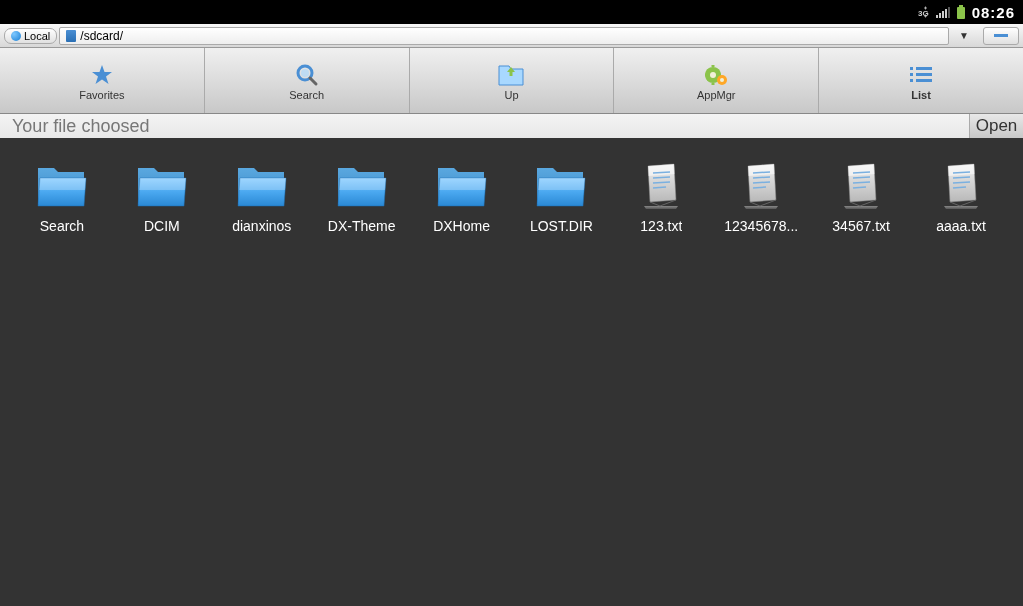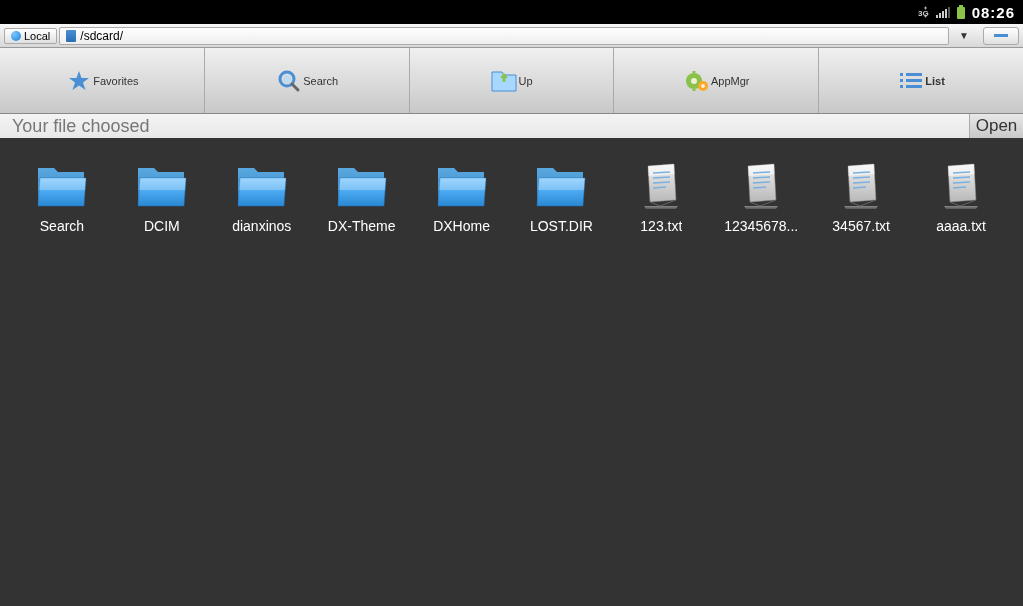--- a/index.html
+++ b/index.html
@@ -36,21 +36,21 @@
       background: linear-gradient(to bottom, #f8f8f8, #d8d8d8);
       border-bottom: 1px solid #999;
       display: flex;
       align-items: center;
       padding: 0 4px;
       gap: 2px;
     }
     .local-btn {
       background: linear-gradient(to bottom, #ffffff, #e0e0e0);
       border: 1px solid #aaa;
-      border-radius: 2px;
+      border-radius: 7px;
       padding: 1px 6px;
       font-size: 11px;
       display: flex;
       align-items: center;
       gap: 3px;
       cursor: pointer;
     }
     .local-circle {
       width: 10px;
       height: 10px;
@@ -103,20 +103,21 @@
     .toolbar {
       height: 66px;
       background: linear-gradient(to bottom, #f0f0f0, #c8c8c8);
       border-bottom: 1px solid #888;
       display: flex;
     }
     .toolbar-btn {
       flex: 1;
       border-right: 1px solid #aaa;
       display: flex;
+      flex-direction: column;
       align-items: center;
       justify-content: center;
       cursor: pointer;
       font-size: 11px;
       color: #333;
     }
     .toolbar-btn:last-child { border-right: none; font-weight: bold; }
     .toolbar-icon {
       width: 28px;
       height: 28px;

